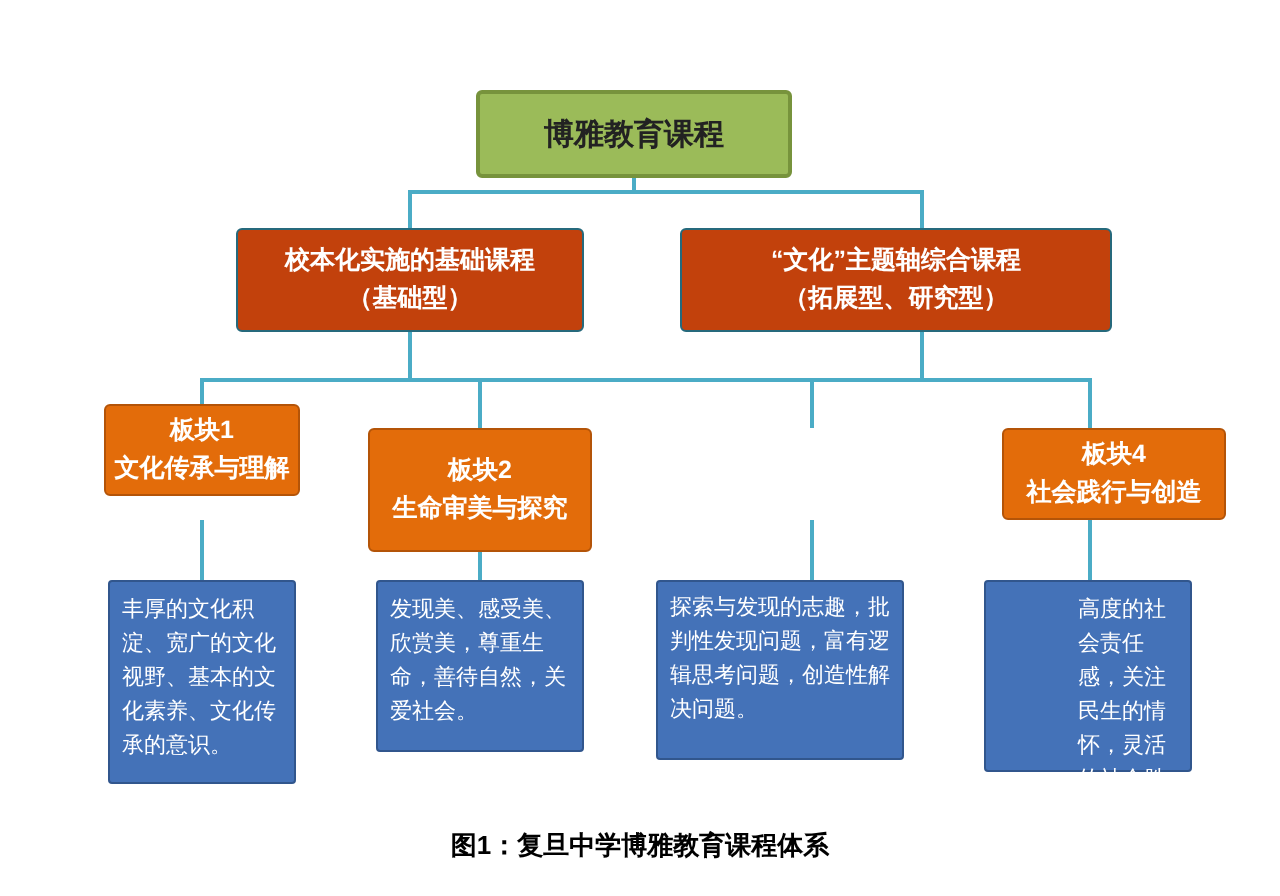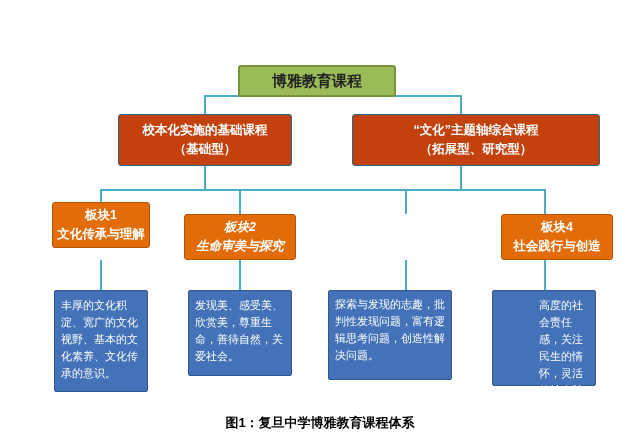--- a/index.html
+++ b/index.html
@@ -90,38 +90,38 @@
   <div class="line" style="left:100px;top:190px;width:2px;height:24px;"></div>
   <div class="line" style="left:239px;top:190px;width:2px;height:24px;"></div>
   <div class="line" style="left:405px;top:190px;width:2px;height:24px;"></div>
   <div class="line" style="left:544px;top:190px;width:2px;height:24px;"></div>
 
   <div class="line" style="left:100px;top:260px;width:2px;height:30px;"></div>
   <div class="line" style="left:239px;top:260px;width:2px;height:30px;"></div>
   <div class="line" style="left:405px;top:260px;width:2px;height:30px;"></div>
   <div class="line" style="left:544px;top:260px;width:2px;height:30px;"></div>
 
-  <div class="node root" style="left:238px;top:45px;width:158px;height:32px;margin-top:20px;">
+  <div class="node root" style="left:238px;top:45px;width:158px;height:44px;">
     <span>博雅教育课程</span>
   </div>
 
   <div class="node lvl2" style="left:118px;top:114px;width:174px;height:52px;">
     <div>校本化实施的基础课程</div>
     <div>（基础型）</div>
   </div>
-  <div class="node lvl2" style="left:352px;top:114px;width:248px;height:52px;">
+  <div class="node lvl2" style="left:340px;top:114px;width:216px;height:52px;">
     <div>“文化”主题轴综合课程</div>
     <div>（拓展型、研究型）</div>
   </div>
 
   <div class="node mod" style="left:52px;top:202px;width:98px;height:46px;">
     <div>板块1</div>
     <div>文化传承与理解</div>
   </div>
-  <div class="node mod" style="left:184px;top:214px;width:112px;height:46px;font-style:italic;">
+  <div class="node mod" style="left:184px;top:214px;width:112px;height:62px;">
     <div>板块2</div>
     <div>生命审美与探究</div>
   </div>
   <div class="node mod" style="left:488px;top:214px;width:112px;height:46px;margin-left:13px;">
     <div>板块4</div>
     <div>社会践行与创造</div>
   </div>
 
   <div class="node desc" style="left:188px;top:290px;width:104px;height:86px;">
     <span>发现美、感受美、欣赏美，尊重生命，善待自然，关爱社会。</span>

